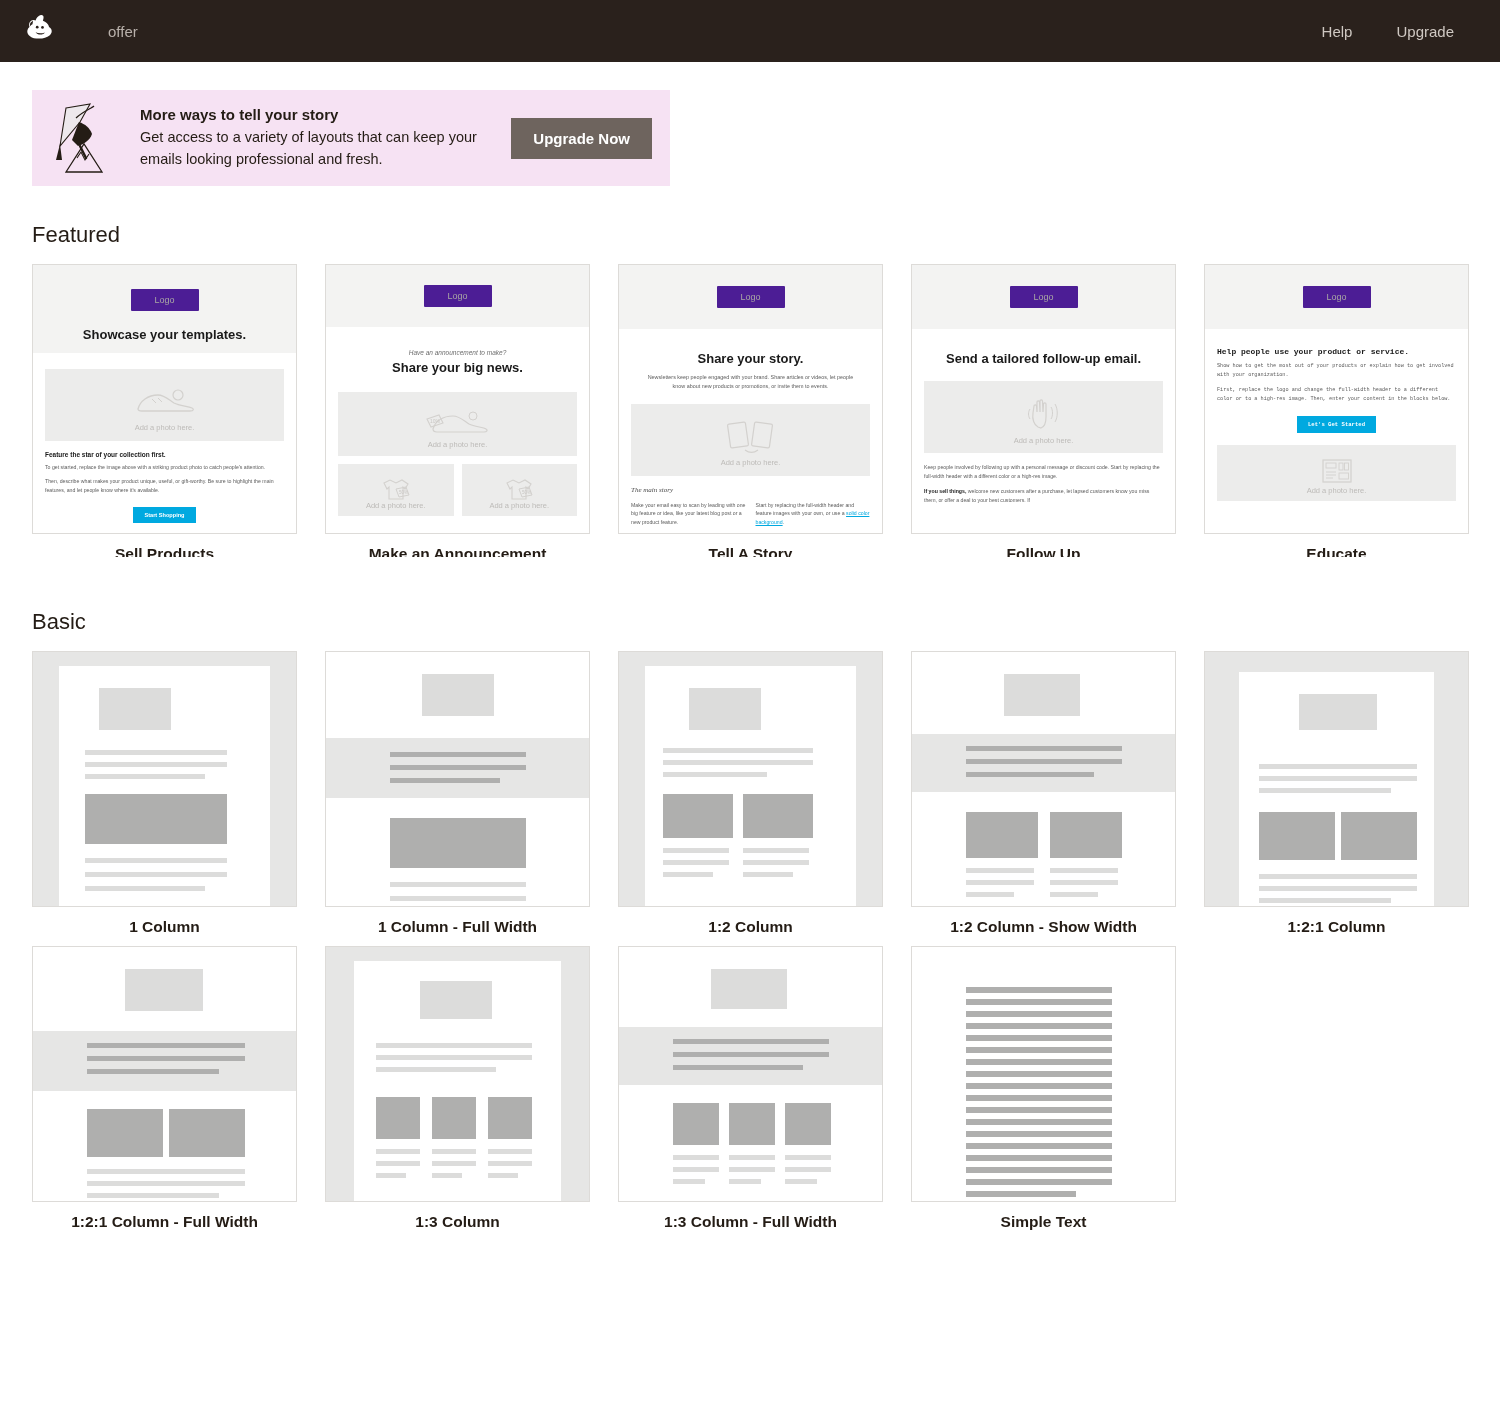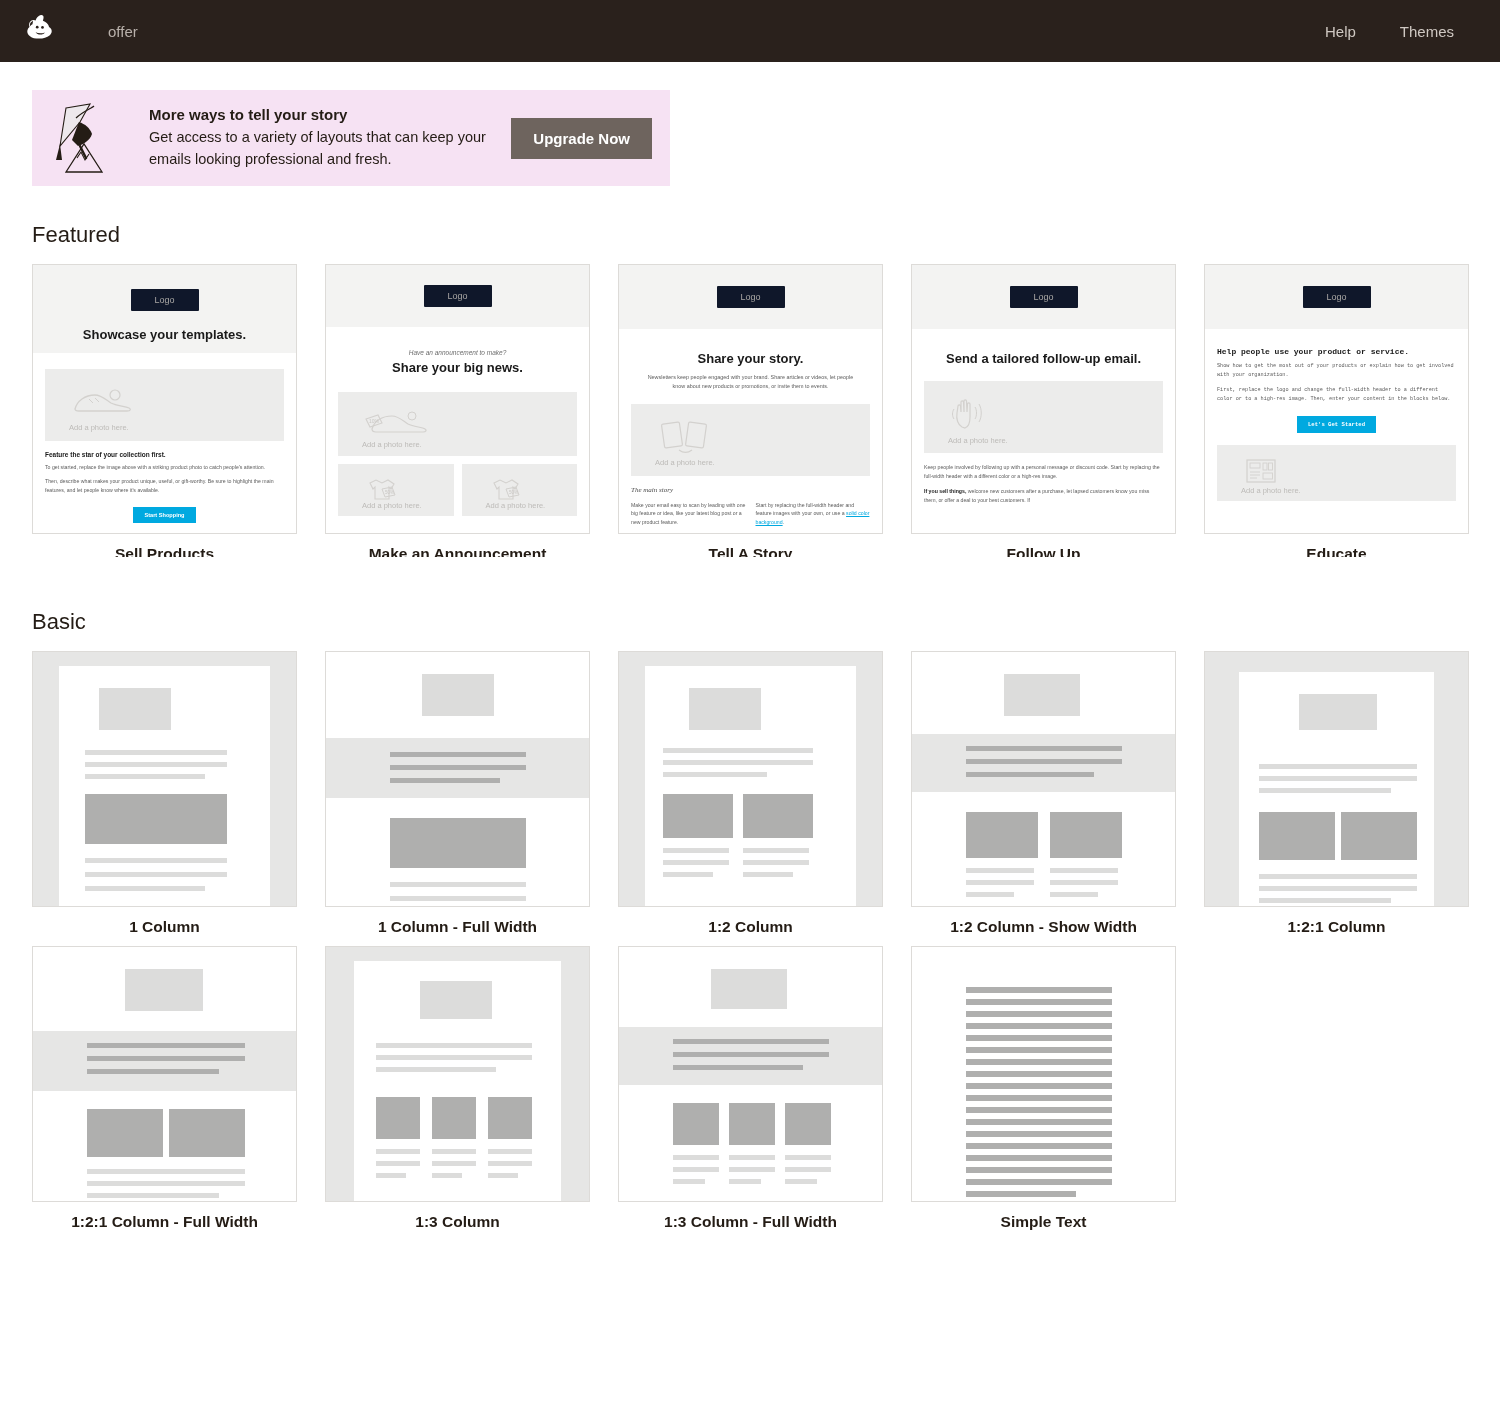--- a/index.html
+++ b/index.html
@@ -52,21 +52,21 @@
 
   
   .promo {
     margin: 28px 0 0 32px;
     width: 638px; height: 96px;
     background: #F6E2F3;
     display: flex; align-items: center;
     padding: 0 18px 0 14px;
   }
   .promo-illus { width: 76px; height: 72px; flex: 0 0 76px; }
-  .promo-text { margin-left: 27px; flex: 1; }
+  .promo-text { margin-left: 18px; flex: 1; }
   .promo-title { font-size: 15px; font-weight: 700; color: #241C15; margin-bottom: 4px; }
   .promo-body { font-size: 14.5px; color: #241C15; line-height: 1.45; max-width: 362px; }
   .promo-btn {
     flex: 0 0 auto;
     background: #6E645E; color: #ffffff;
     border: none; font-family: inherit;
     font-size: 15px; font-weight: 700;
     padding: 12px 22px; cursor: pointer;
     margin-left: 12px;
   }
@@ -96,31 +96,31 @@
   }
 
   
   .mini { font-family: "Liberation Sans", sans-serif; }
   .mini-head {
     background: #F3F3F2; width: 100%;
     display: flex; flex-direction: column; align-items: center;
     justify-content: center;
   }
   .mini-logo {
-    background: #0f172a; color: #A9A7A4;
+    background: #4c1d95; color: #A9A7A4;
     font-size: 9px; text-align: center;
     padding: 6px 0; width: 68px; border-radius: 1px;
   }
   .mini-h1 { font-size: 13px; font-weight: 700; color: #1A1A1A; text-align: center; line-height: 1.25; }
   .mini-kicker { font-size: 6.5px; font-style: italic; color: #6E6E6E; text-align: center; }
   .mini-photo {
     background: #ECECEB; color: #BDBBB8;
     display: flex; flex-direction: column;
-    justify-content: center;
-    font-size: 7.5px; position: relative; padding-left: 24px;
+    align-items: center; justify-content: center;
+    font-size: 7.5px; position: relative;
   }
   .mini-photo .cap { position: absolute; bottom: 12%; font-size: 7.5px; }
   .mini-p { font-size: 5.2px; color: #5C5C5C; line-height: 1.7; }
   .mini-p b { color: #1A1A1A; }
   .mini-sub { font-size: 6.5px; font-weight: 700; color: #1A1A1A; }
   .mini-serif { font-family: "Liberation Serif", serif; font-size: 7px; font-style: italic; color: #4A4A4A; }
   .mini-btn {
     background: #00A9E0; color: #ffffff;
     font-size: 5.6px; font-weight: 700;
     padding: 5px 11px; display: inline-block;
@@ -168,21 +168,21 @@
         <circle cx="17.2" cy="16.2" r="1.35"></circle>
         <circle cx="22.5" cy="16.4" r="1.35"></circle>
         <path d="M15.6 21.2c1 1.5 2.8 2.3 4.8 2.3s3.6-.8 4.4-2.1c-1.4.6-2.9.9-4.5.9-1.7 0-3.3-.4-4.7-1.1z"></path>
         <path d="M13.1 9.9c-1.1.2-2 .9-2.6 1.9-.6 1-.7 2.3-.3 3.4.5-.9 1.3-1.6 2.3-2 .2-1.2.4-2.3.6-3.3z"></path>
       </g>
     </svg>
   </div>
   <span class="topbar-project">offer</span>
   <div class="topbar-right">
     <a class="topbar-link">Help</a>
-    <a class="topbar-link">Themes</a>
+    <a class="topbar-link">Upgrade</a>
   </div>
 </div>
 
 <div class="page">
 
 
 
   <div class="promo">
     <div class="promo-illus">
       <svg width="76" height="72" viewBox="0 0 76 72" aria-hidden="true">

